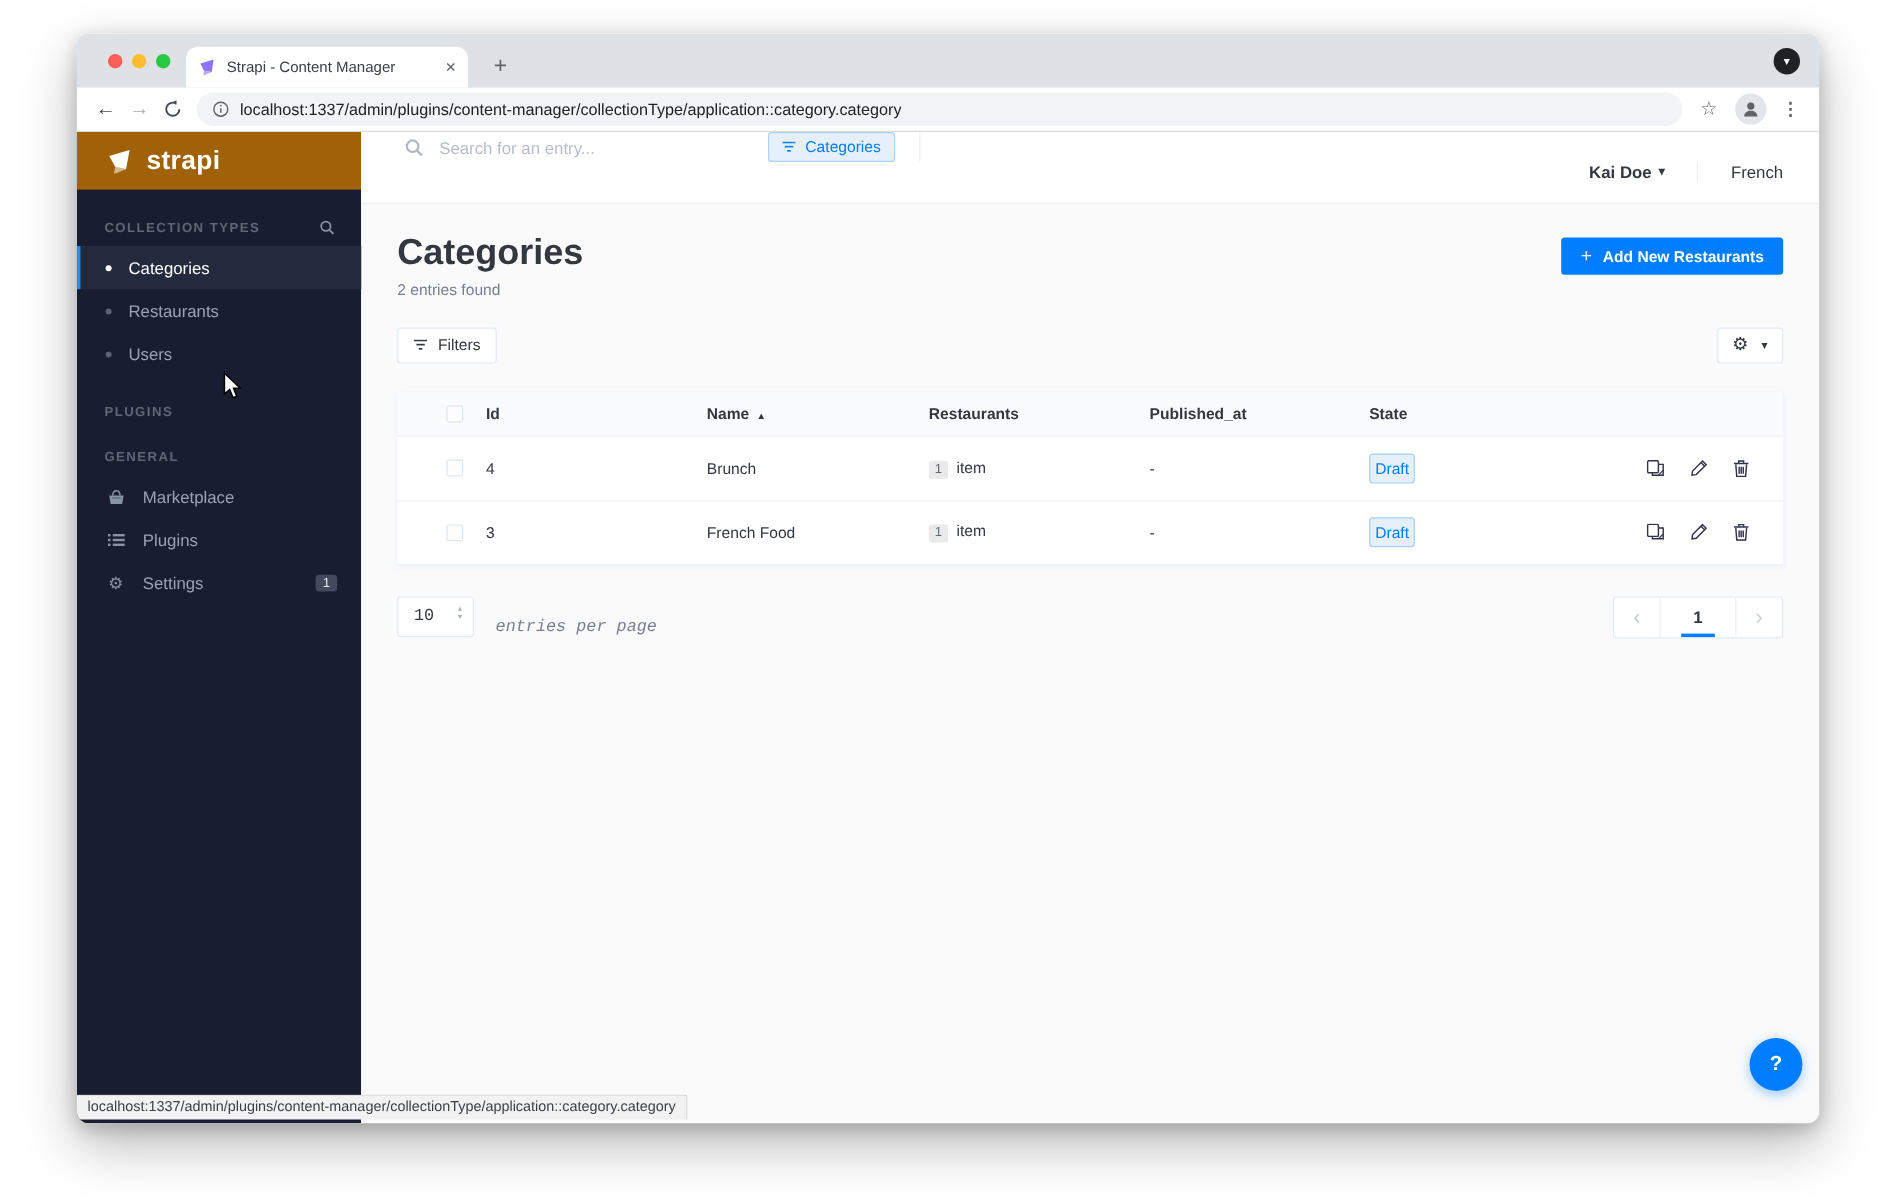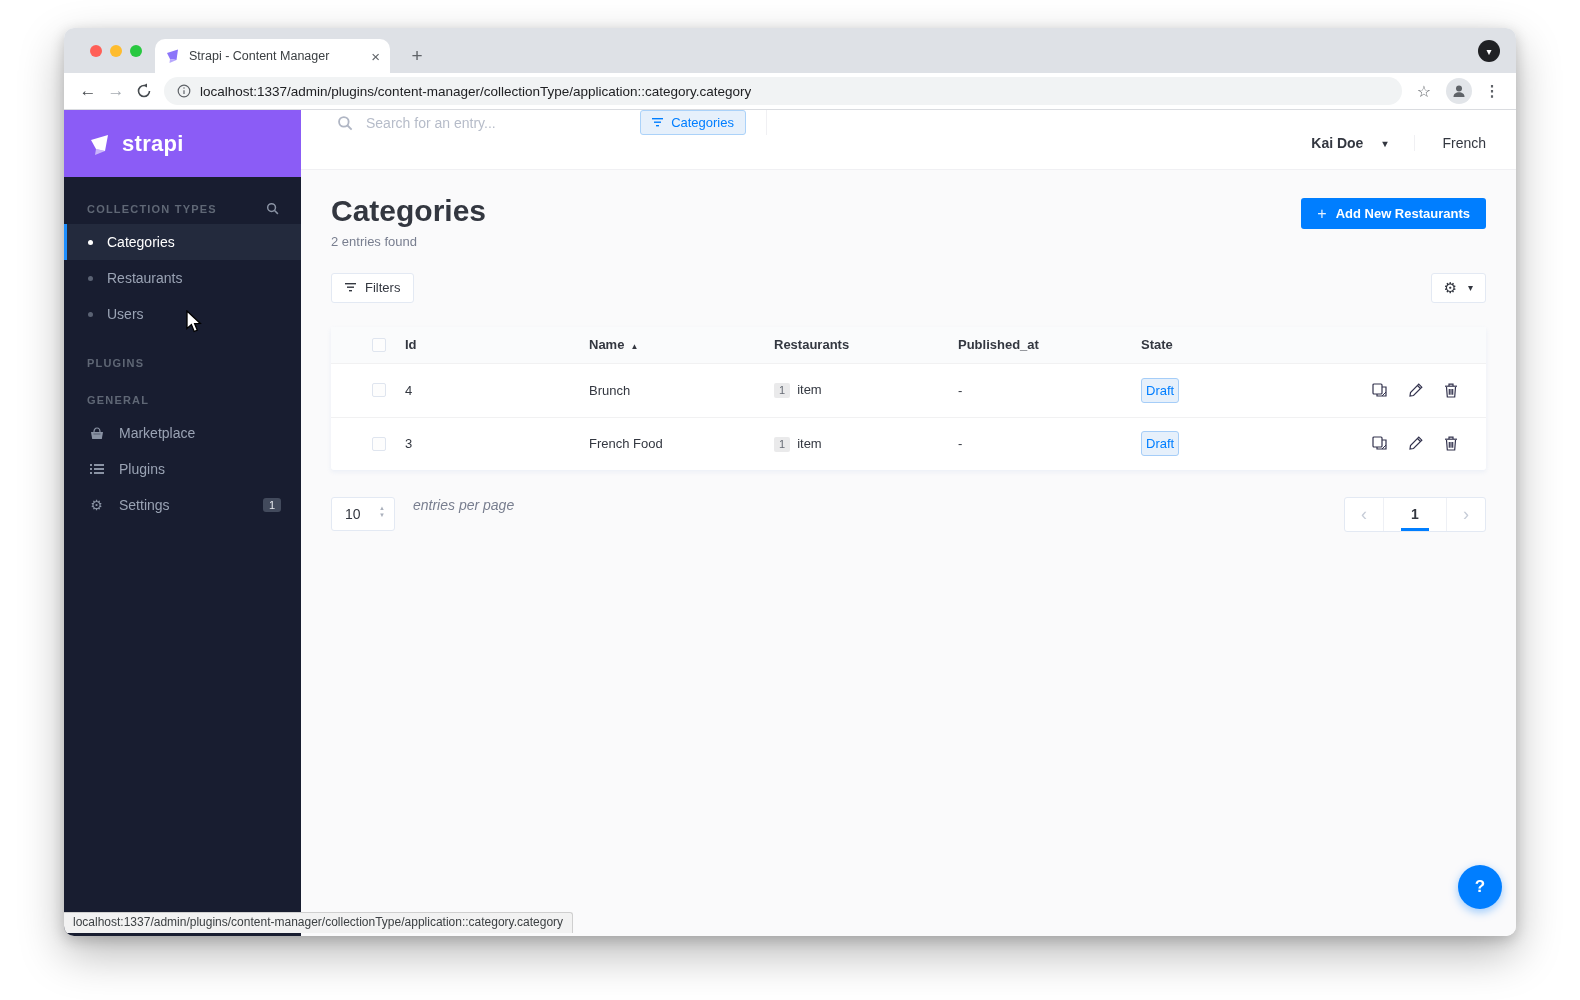--- a/index.html
+++ b/index.html
@@ -34,21 +34,21 @@
   .tool-ic { width:28px; height:28px; display:flex; align-items:center; justify-content:center; color:#5f6368; }
   .star { font-size:16px; margin-right:2px; }
   .avatar-wrap { width:26px; height:26px; border-radius:50%; background:#e2e5e9; display:flex; align-items:center; justify-content:center; margin:0 6px; }
   .dots { font-size:15px; font-weight:bold; letter-spacing:0; }
 
   
   .app { display:flex; height:826px; position:relative; }
 
   
   .sidebar { width:237px; background:#181d30; flex-shrink:0; display:flex; flex-direction:column; }
-  .logo-bar { height:67px; background:#8b5cf6; display:flex; align-items:center; padding-left:24px; gap:10px; flex-shrink:0; }
+  .logo-bar { height:48px; background:#a16207; display:flex; align-items:center; padding-left:24px; gap:10px; flex-shrink:0; }
   .logo-word { color:#fff; font-size:22px; font-weight:bold; letter-spacing:.3px; }
   .side-section { margin-top:25px; }
   .side-label { display:flex; align-items:center; justify-content:space-between; padding:0 22px 0 23px;
                 font-size:11px; font-weight:bold; letter-spacing:1.2px; color:#5f6775; text-transform:uppercase; }
   .side-items { margin-top:9px; }
   .side-item { position:relative; height:36px; display:flex; align-items:center; padding-left:24px; gap:14px;
                color:#9aa3b4; font-size:14px; cursor:pointer; }
   .side-item .bullet { width:5px; height:5px; border-radius:50%; background:#5a6273; flex-shrink:0; }
   .side-item.active { background:#232a3d; color:#fff; }
   .side-item.active .bullet { background:#fff; }
@@ -60,21 +60,21 @@
   
   .main { flex:1; background:#fafafb; display:flex; flex-direction:column; min-width:0; }
   .main-header { height:60px; background:#fff; border-bottom:1px solid #f0f0f3; display:flex; align-items:stretch; flex-shrink:0;flex-direction:column; }
   .search-zone { width:466px; display:flex; align-items:center; padding:0 20px 0 36px; gap:13px; border-right:1px solid #f0f0f3; }
   .search-input { border:none; outline:none; flex:1; font-size:14px; color:#333740; background:transparent; min-width:0;
                   font-family:"Liberation Sans", sans-serif; }
   .search-input::placeholder { color:#b6bcc9; }
   .chip { display:flex; align-items:center; gap:8px; padding:4px 11px; background:#e6f0fb; border:1px solid #abd2f9;
           border-radius:3px; color:#007eff; font-size:13px; white-space:nowrap; }
   .hdr-right { margin-left:auto; display:flex; align-items:center; }
-  .user-menu { display:flex; align-items:center; gap:19px; font-size:14px; color:#333740; font-weight:bold; }
+  .user-menu { display:flex; align-items:center; gap:6px; font-size:14px; color:#333740; font-weight:bold; }
   .caret { font-size:10px; color:#333740; }
   .hdr-divider { width:1px; background:#f0f0f3; align-self:stretch; margin:0 27px; }
   .lang { font-size:14px; color:#333740; margin-right:30px; }
 
   .content { padding:24px 30px 0; position:relative; flex:1; }
   .page-head { display:flex; justify-content:space-between; align-items:flex-start; }
   .page-title { font-size:30px; font-weight:bold; color:#333740; line-height:1.15; }
   .page-sub { font-size:13px; color:#787e8f; margin-top:5px; }
   .btn-primary { display:flex; align-items:center; gap:9px; height:31px; padding:0 16px; background:#007eff; color:#fff;
                  border:none; border-radius:3px; font-size:13px; font-weight:bold; margin-top:4px; cursor:pointer;
@@ -100,21 +100,21 @@
   .sort-arrow { font-size:8px; margin-left:6px; color:#333740; }
   .count-badge { display:inline-block; background:#eaeaeb; color:#666b74; font-size:11px; line-height:15px;
                  padding:0 5px; border-radius:2px; margin-right:7px; }
   .state-badge { display:inline-block; padding:4px 4px; background:#e6f0fb; border:1px solid #a5cdf8; border-radius:3px;
                  color:#007eff; font-size:13px; }
   .actions { display:flex; justify-content:flex-end; gap:21px; padding-right:28px; color:#32324d; }
   .actions svg { cursor:pointer; }
 
   
   .pag-row { margin-top:27px; display:flex; justify-content:space-between; align-items:center; }
-  .pag-left { display:flex; align-items:flex-start; }
+  .pag-left { display:flex; align-items:flex-end;font-family:Liberation Mono, monospace; }
   .pp-select { position:relative; width:64px; height:34px; background:#fff; border:1px solid #e3e9f3; border-radius:3px;
                font-size:14px; color:#333740; line-height:32px; padding-left:13px; cursor:pointer; }
   .stepper { position:absolute; right:9px; top:7px; display:flex; flex-direction:column; gap:1px; font-size:6px; color:#aab0bc; line-height:1; }
   .pp-label { font-style:italic; font-size:14px; color:#787e8f; margin-left:18px; }
   .pager { display:flex; height:35px; width:142px; background:#fff; border:1px solid #e3e9f3; border-radius:3px; overflow:hidden; }
   .pager .pg-prev, .pager .pg-next { width:39px; display:flex; align-items:center; justify-content:center;
                                      color:#c6ccd7; font-size:18px; cursor:pointer; }
   .pg-prev { border-right:1px solid #eef0f5; }
   .pg-next { border-left:1px solid #eef0f5; }
   .pg-page { flex:1; display:flex; align-items:center; justify-content:center; font-size:14px; font-weight:bold;

